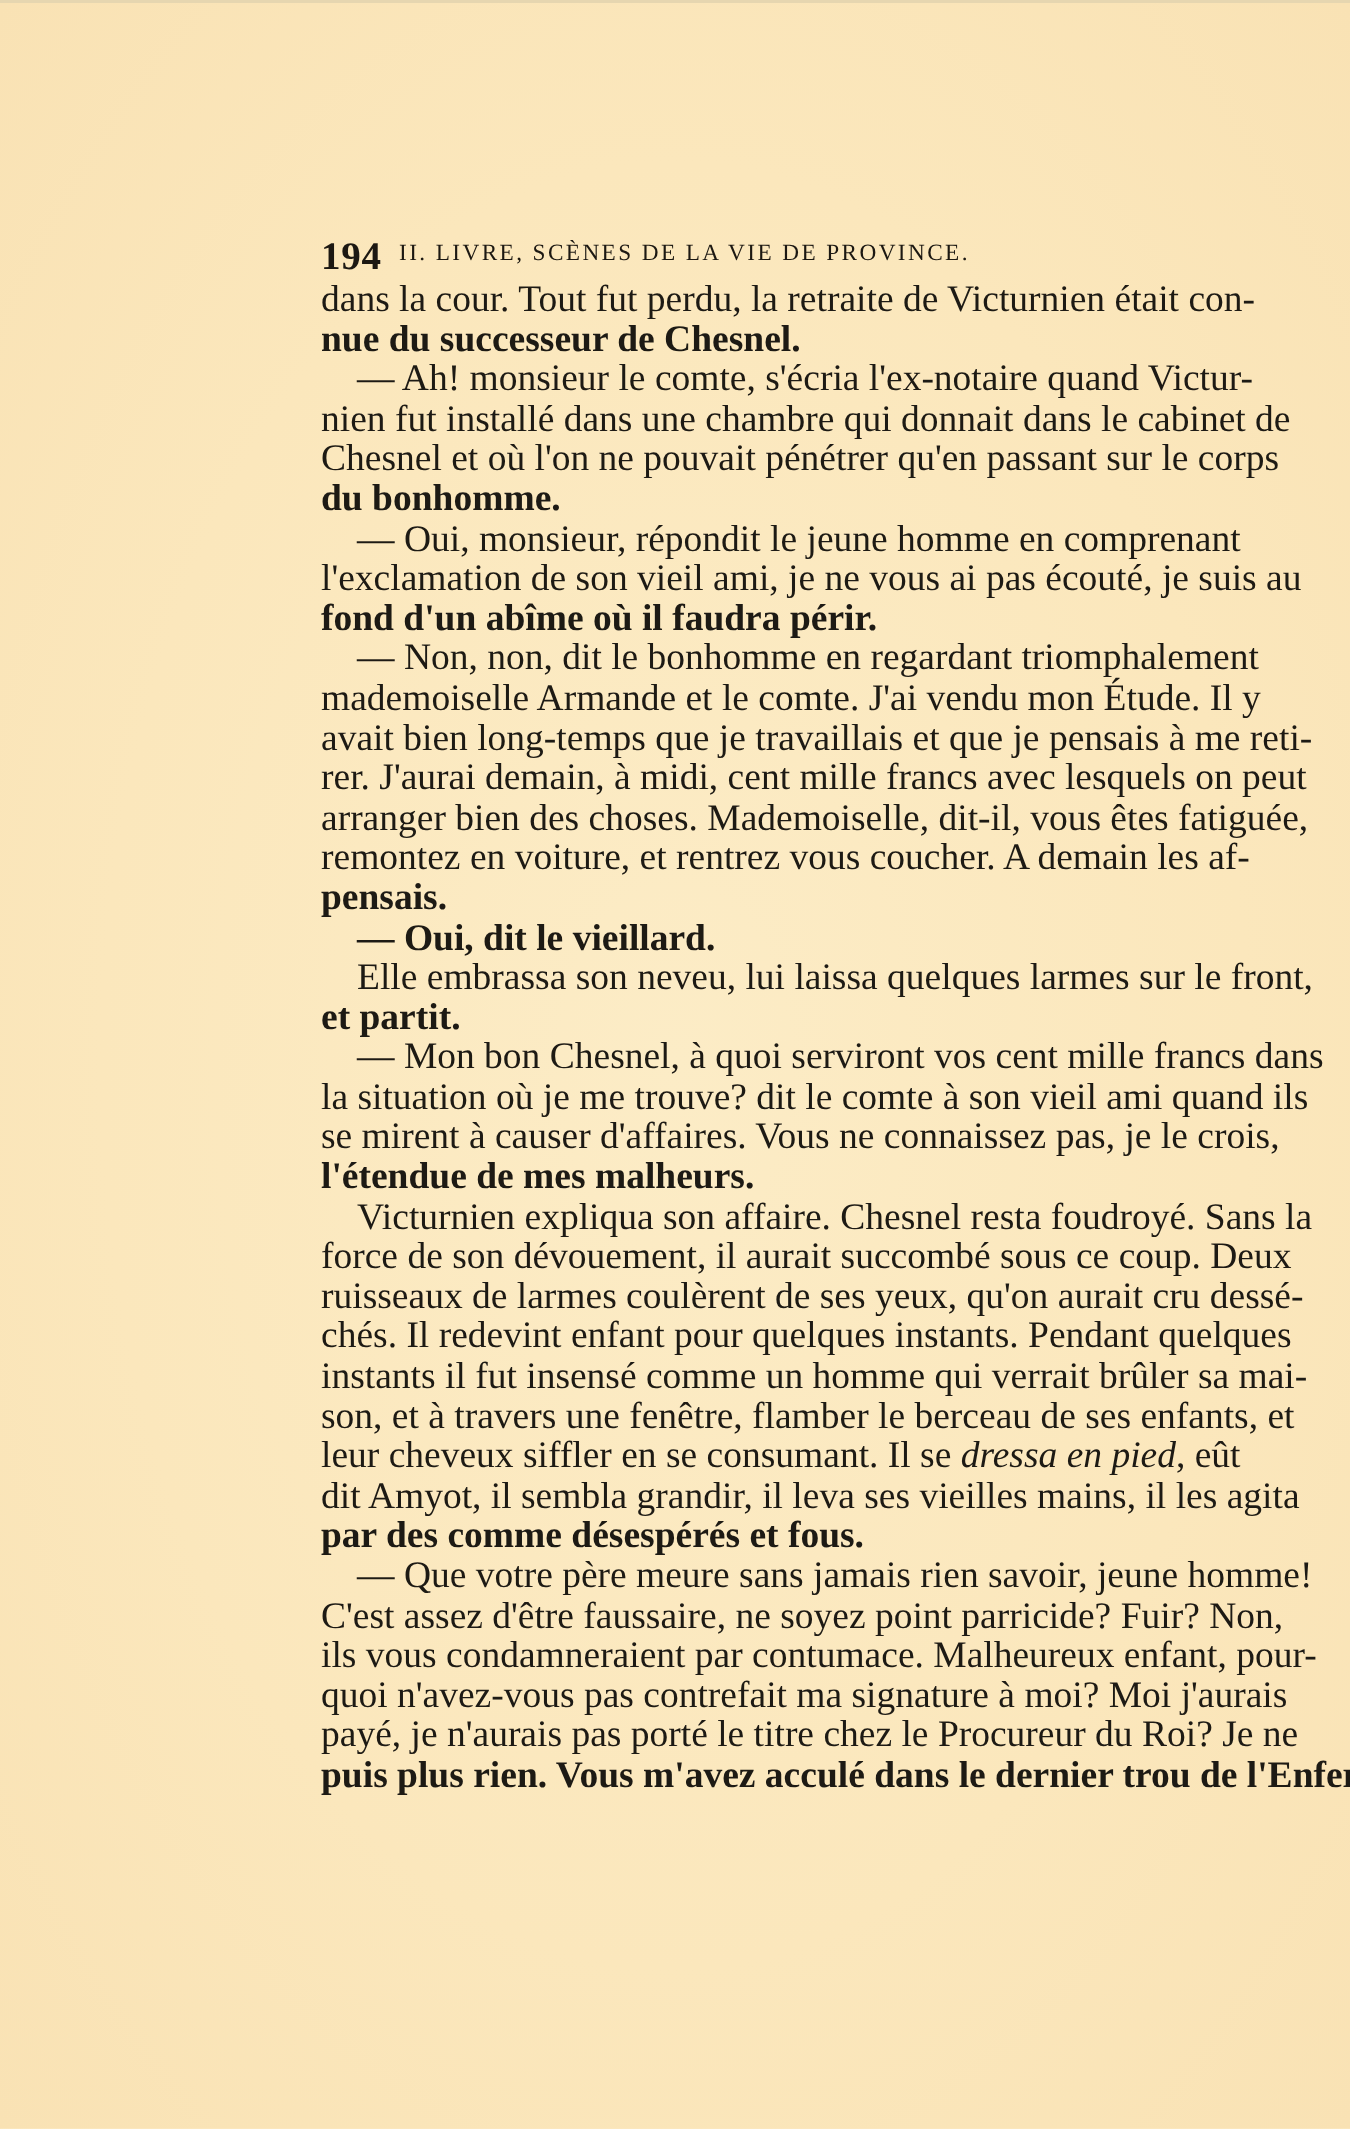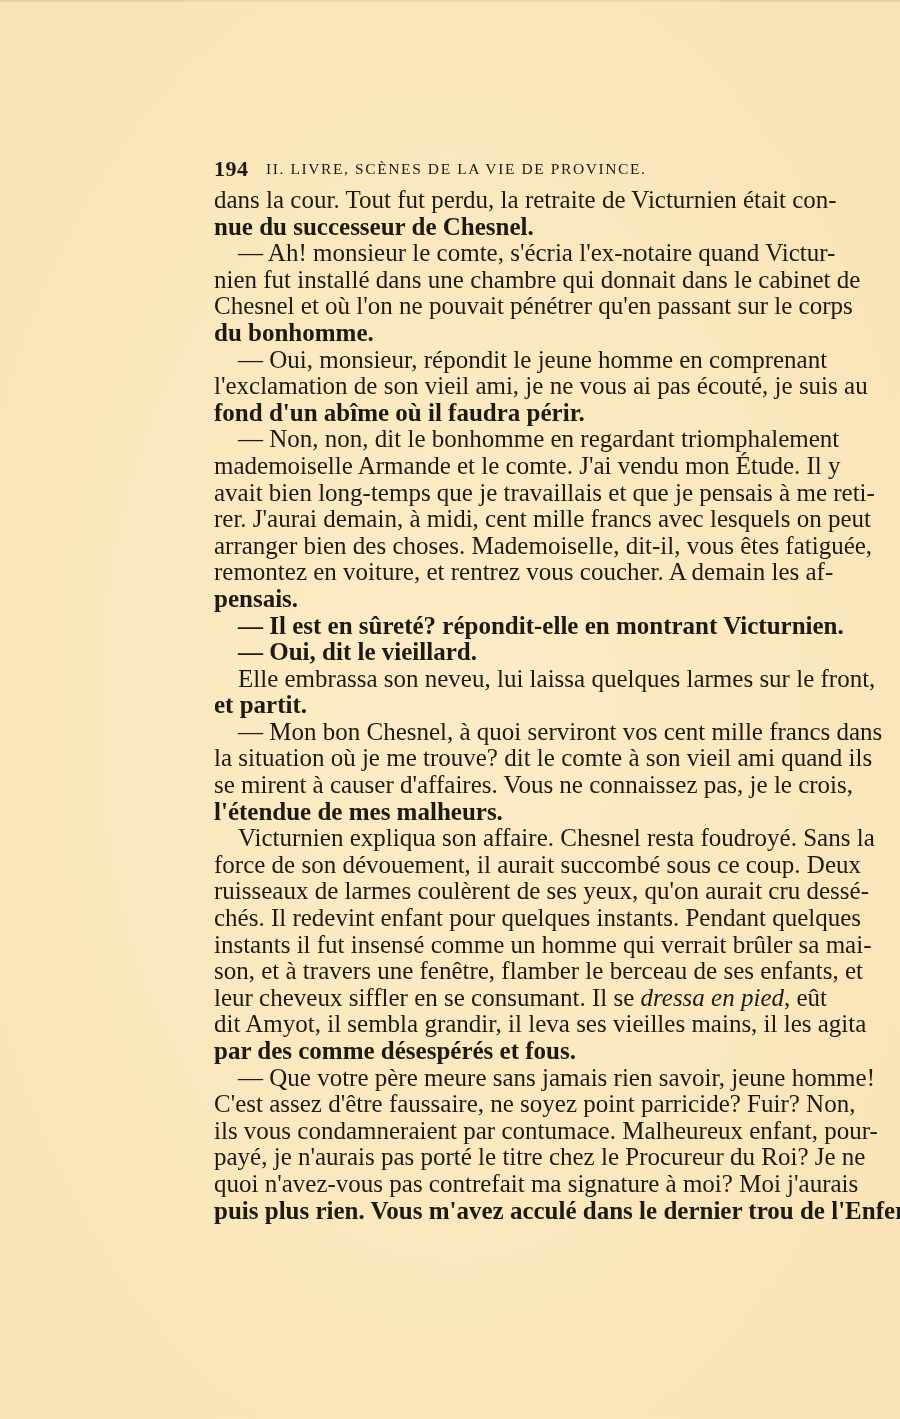--- a/index.html
+++ b/index.html
@@ -27,21 +27,21 @@
       top: 152px;
       width: 572px;
       height: 28px;
       font-family: "Liberation Serif", serif;
       color: #1c1812;
     }
     .page-number {
       position: absolute;
       left: 0;
       top: 2px;
-      font-size: 22px;
+      font-size: 26px;
       font-weight: bold;
       letter-spacing: 0.5px;
     }
     .running-head {
       position: absolute;
       left: 52px;
       top: 6px;
       font-size: 15.5px;
       font-weight: normal;
       letter-spacing: 1.6px;
@@ -105,23 +105,20 @@
       <div>
         <span class="line indent">— Non, non, dit le bonhomme en regardant triomphalement</span>
         <span class="line">mademoiselle Armande et le comte. J'ai vendu mon Étude. Il y</span>
         <span class="line">avait bien long-temps que je travaillais et que je pensais à me reti-</span>
         <span class="line">rer. J'aurai demain, à midi, cent mille francs avec lesquels on peut</span>
         <span class="line">arranger bien des choses. Mademoiselle, dit-il, vous êtes fatiguée,</span>
         <span class="line">remontez en voiture, et rentrez vous coucher. A demain les af-</span>
         <span class="line last">pensais.</span>
       </div>
       <div>
-        <span class="line indent last">— Il est en sûreté? répondit-elle en montrant Victurnien.</span>
-      </div>
-      <div>
         <span class="line indent last">— Oui, dit le vieillard.</span>
       </div>
       <div>
         <span class="line indent">Elle embrassa son neveu, lui laissa quelques larmes sur le front,</span>
         <span class="line last">et partit.</span>
       </div>
       <div>
         <span class="line indent">— Mon bon Chesnel, à quoi serviront vos cent mille francs dans</span>
         <span class="line">la situation où je me trouve? dit le comte à son vieil ami quand ils</span>
         <span class="line">se mirent à causer d'affaires. Vous ne connaissez pas, je le crois,</span>
@@ -135,18 +132,18 @@
         <span class="line">instants il fut insensé comme un homme qui verrait brûler sa mai-</span>
         <span class="line">son, et à travers une fenêtre, flamber le berceau de ses enfants, et</span>
         <span class="line"><span>leur cheveux siffler en se consumant. Il se </span><em class="italic">dressa en pied</em><span>, eût</span></span>
         <span class="line">dit Amyot, il sembla grandir, il leva ses vieilles mains, il les agita</span>
         <span class="line last">par des comme désespérés et fous.</span>
       </div>
       <div>
         <span class="line indent">— Que votre père meure sans jamais rien savoir, jeune homme!</span>
         <span class="line">C'est assez d'être faussaire, ne soyez point parricide? Fuir? Non,</span>
         <span class="line">ils vous condamneraient par contumace. Malheureux enfant, pour-</span>
+        <span class="line">quoi n'avez-vous pas contrefait ma signature à moi? Moi j'aurais</span>
         <span class="line">payé, je n'aurais pas porté le titre chez le Procureur du Roi? Je ne</span>
-        <span class="line">quoi n'avez-vous pas contrefait ma signature à moi? Moi j'aurais</span>
         <span class="line last">puis plus rien. Vous m'avez acculé dans le dernier trou de l'Enfer.</span>
       </div>
     </div>
 </div>
 
 </body></html>

